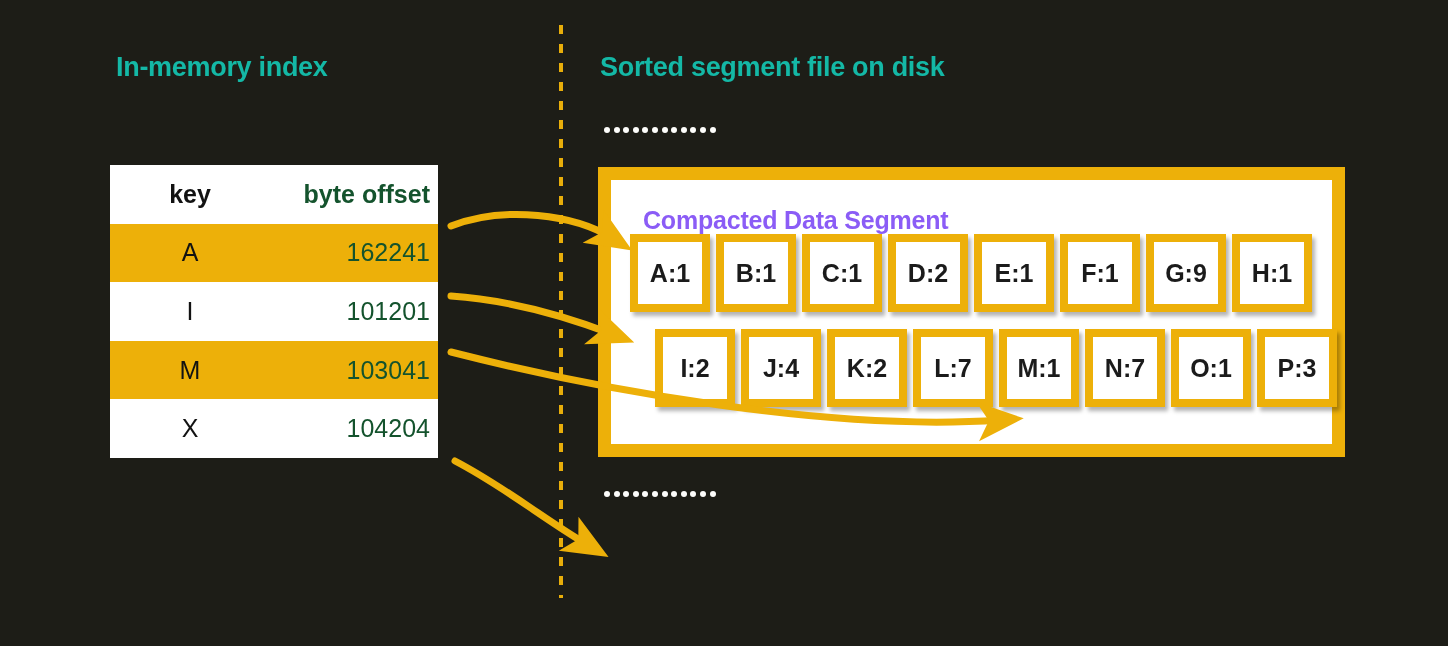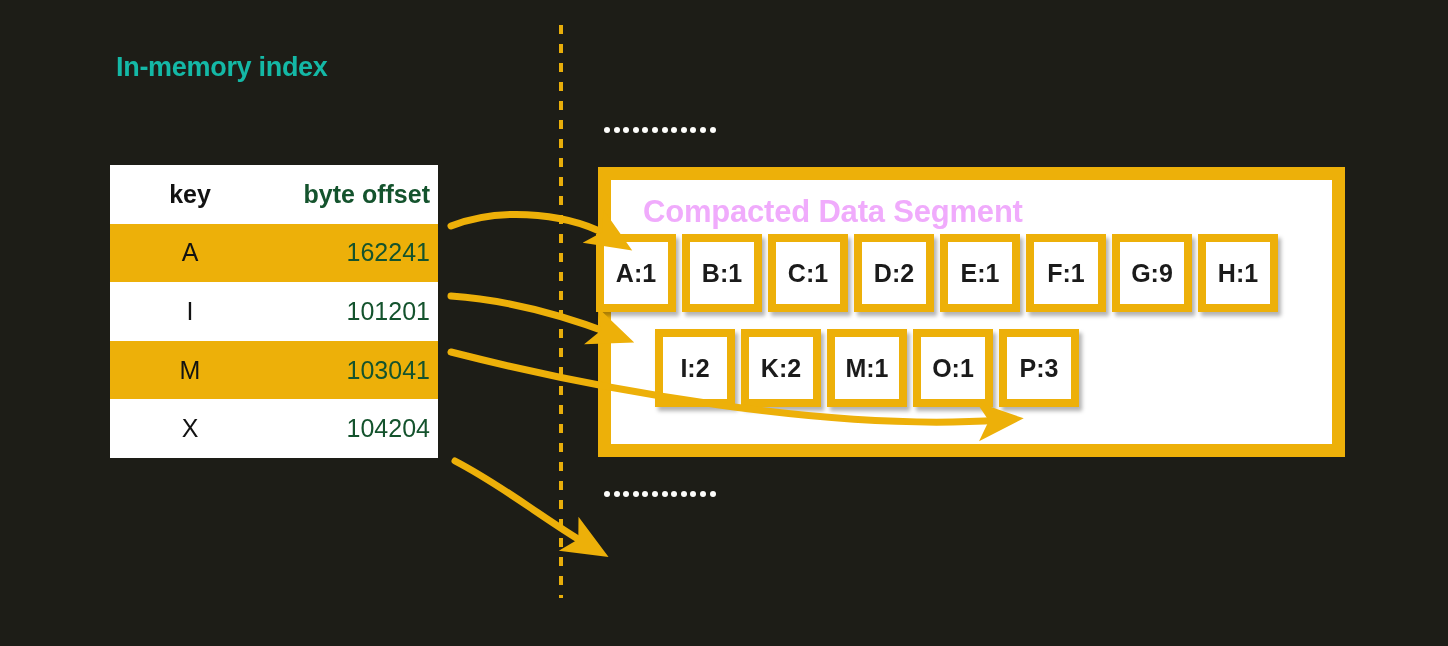--- a/index.html
+++ b/index.html
@@ -99,34 +99,34 @@
     top: 167px;
     width: 747px;
     height: 290px;
     box-sizing: border-box;
     border: 13px solid #edb009;
     background: #ffffff;
   }
   #segment-title {
     position: absolute;
     left: 643px;
-    top: 194px;
-    color: #f0abfc;
-    font-size: 31px;
+    top: 206px;
+    color: #8b5cf6;
+    font-size: 25px;
     font-weight: bold;
     letter-spacing: -0.2px;
     white-space: nowrap;
   }
 
   .cell-row {
     position: absolute;
     display: flex;
     gap: 6px;
   }
-  #cell-row-1 { left: 596px; top: 234px; }
+  #cell-row-1 { left: 630px; top: 234px; }
   #cell-row-2 { left: 630px; top: 329px; margin-left: 25px; }
 
   .dcell {
     width: 80px;
     height: 78px;
     box-sizing: border-box;
     border: 8px solid #edb009;
     background: #ffffff;
     display: flex;
     align-items: center;
@@ -146,20 +146,21 @@
     height: 646px;
     pointer-events: none;
   }
 </style>
 </head>
 <body>
 
 <div id="canvas">
 
   <div class="section-title" id="title-left">In-memory index</div>
+  <div class="section-title" id="title-right">Sorted segment file on disk</div>
 
   <div id="divider"></div>
 
   <div class="dots" id="dots-top">
       <i></i>
       <i></i>
       <i></i>
       <i></i>
       <i></i>
       <i></i>
@@ -216,22 +217,25 @@
       <div class="dcell">B:1</div>
       <div class="dcell">C:1</div>
       <div class="dcell">D:2</div>
       <div class="dcell">E:1</div>
       <div class="dcell">F:1</div>
       <div class="dcell">G:9</div>
       <div class="dcell">H:1</div>
     </div>
   <div class="cell-row" id="cell-row-2">
       <div class="dcell">I:2</div>
+      <div class="dcell">J:4</div>
       <div class="dcell">K:2</div>
+      <div class="dcell">L:7</div>
       <div class="dcell">M:1</div>
+      <div class="dcell">N:7</div>
       <div class="dcell">O:1</div>
       <div class="dcell">P:3</div>
     </div>
 
   <svg id="arrows" viewBox="0 0 1448 646">
     <defs>
       <marker id="ah" markerWidth="7" markerHeight="7" refX="3.2" refY="3" orient="auto" markerUnits="strokeWidth">
         <path d="M0,0.2 L6.6,3 L0,5.8 L1.6,3 Z" fill="#edb009"></path>
       </marker>
     </defs>

